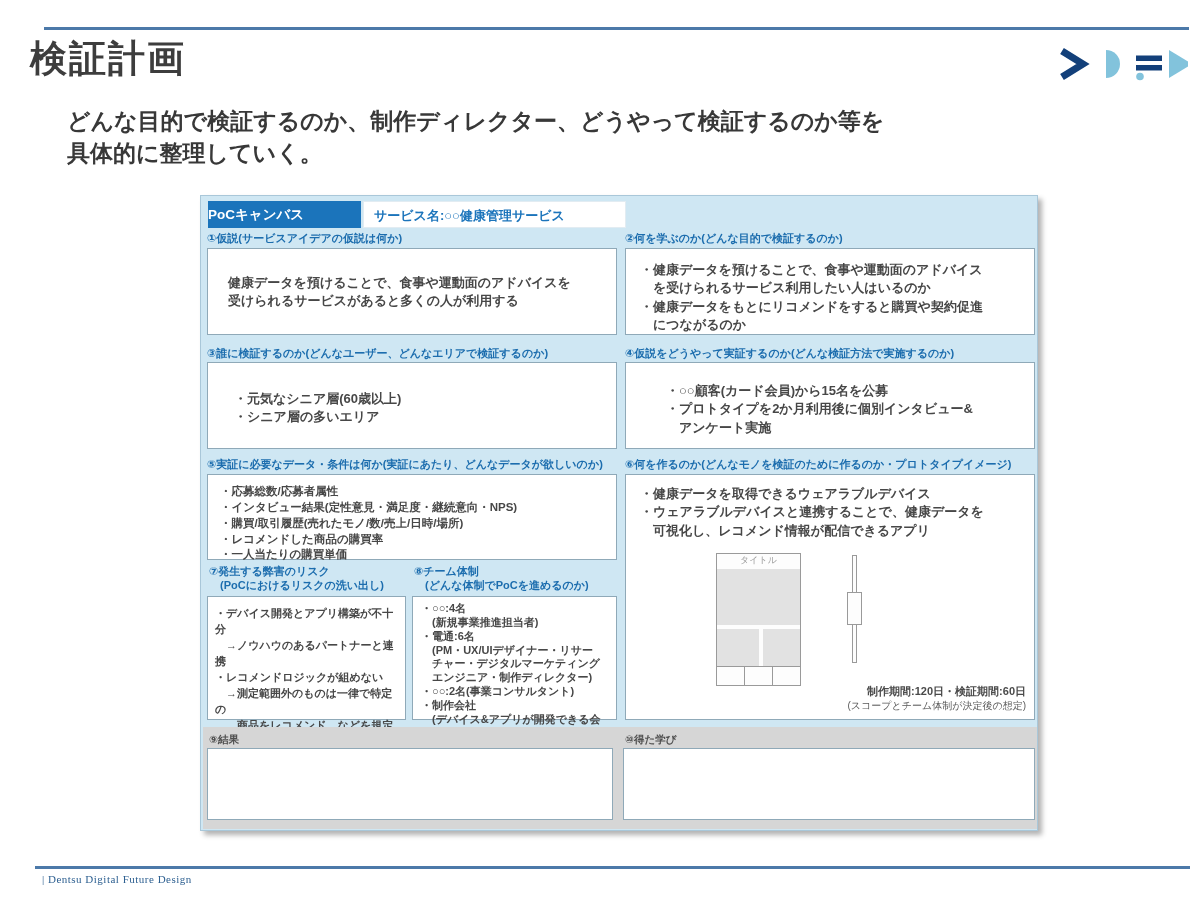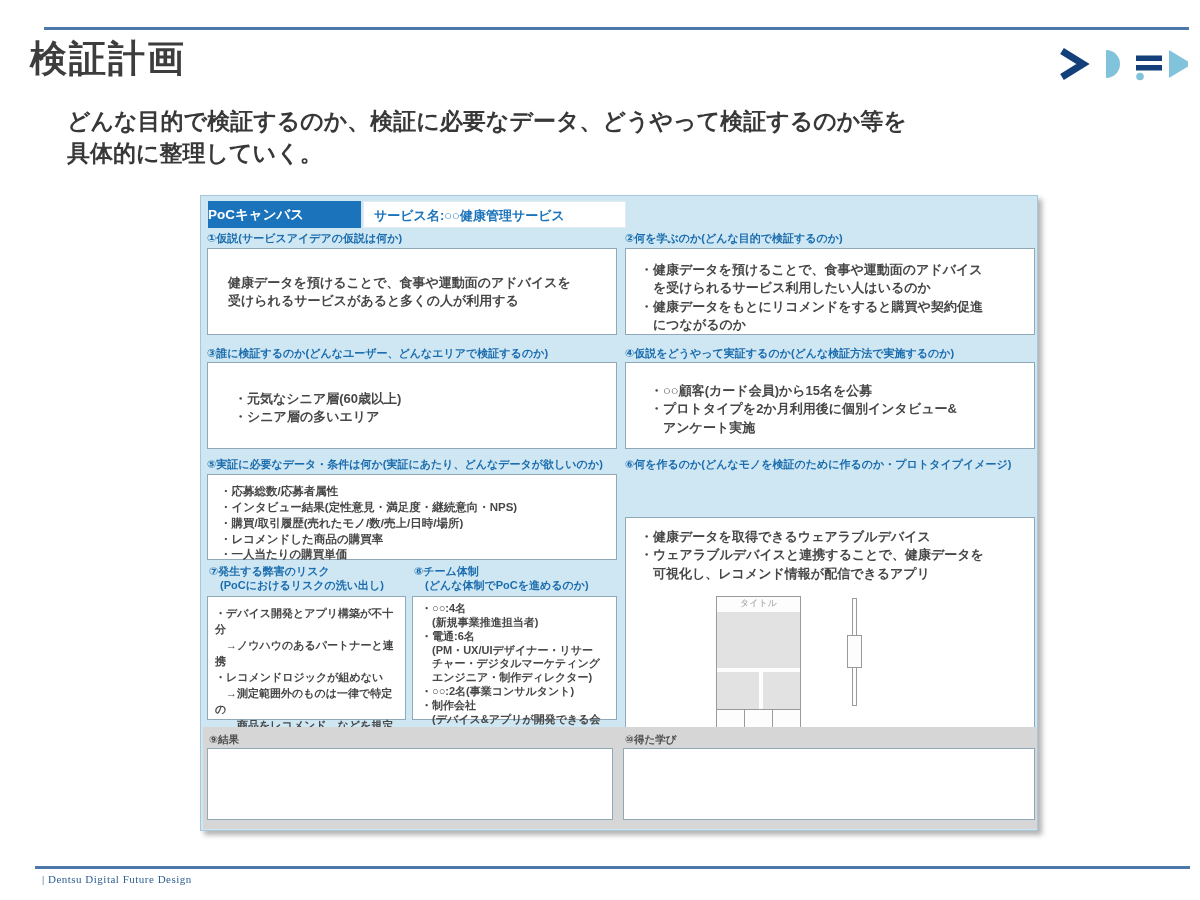--- a/index.html
+++ b/index.html
@@ -27,29 +27,29 @@
   .sec-label { font-size:11px; font-weight:bold; color:#1c6dae; white-space:pre-line; line-height:1.25; }
   .sec-box { background:#ffffff; border:1px solid #8fa9b8; color:#474747; }
   .body-text { font-size:13px; font-weight:bold; line-height:1.42; white-space:pre-line; color:#474747; }
 
   .colL { left:6px; width:410px; }
   .colR { left:424px; width:410px; }
 
   .lbl-r1 { top:36px; }   .box-r1 { top:52px; height:87px; }
   .lbl-r2 { top:151px; }  .box-r2 { top:166px; height:87px; }
   .lbl-r3 { top:262px; }  .box-r3L { top:278px; height:86px; }
-  .box-r3R { top:278px; height:246px;margin-top:43px; }
+  .box-r3R { top:278px; height:246px; }
   .lbl-r4 { top:369px; }
   .box-s7 { left:6px; top:400px; width:199px; height:124px; }
   .box-s8 { left:211px; top:400px; width:205px; height:124px; }
 
   .pad-s1 { padding:25px 12px 0 20px; }
   .pad-s2 { padding:12px 8px 0 14px; font-size:13px; }
   .pad-s3 { padding:27px 8px 0 26px; }
-  .pad-s4 { padding:19px 8px 0 24px; }
+  .pad-s4 { padding:19px 8px 0 40px; }
   .pad-s5 { padding:9px 12px 0 12px; font-size:11.5px; line-height:1.38; }
   .pad-s6 { padding:10px 6px 0 14px; }
   .pad-s7 { padding:9px 4px 0 7px; font-size:11px; line-height:1.45; }
   .pad-s8 { padding:5px 3px 0 8px; font-size:11px; line-height:1.26; }
 
   
   .phone { left:90px; top:78px; width:85px; height:133px; background:#fdfdfd; border:1px solid #9a9a9a; }
   .phone-title { height:15px; font-size:9px; color:#9a9a9a; text-align:center; }
   .phone-big { height:56px; background:#e2e2e2; margin-bottom:4px; }
   .phone-smalls { display:flex; gap:4px; height:37px; }
@@ -90,21 +90,21 @@
   <svg width="132" height="36" viewBox="0 0 132 36">
     <polyline points="6,5 27,18 6,31" fill="none" stroke="#13407a" stroke-width="7"></polyline>
     <path d="M50,4 A14,14 0 0 1 50,32 Z" fill="#82c3dc"></path>
     <rect x="80" y="9.5" width="26" height="5.5" fill="#13407a"></rect>
     <rect x="80" y="19" width="26" height="5.5" fill="#13407a"></rect>
     <circle cx="84" cy="30.5" r="3.8" fill="#82c3dc"></circle>
     <polygon points="113,4 136,18 113,32" fill="#82c3dc"></polygon>
   </svg>
 </div>
 
-<div class="abs subtitle">どんな目的で検証するのか、検証に必要なデータ、どうやって検証するのか等を
+<div class="abs subtitle">どんな目的で検証するのか、制作ディレクター、どうやって検証するのか等を
 具体的に整理していく。</div>
 
 <div class="abs canvas">
 
   <div class="abs poc-tab">PoCキャンバス</div>
   <div class="abs service-box">サービス名:○○健康管理サービス</div>
 
   <div class="abs sec-label colL lbl-r1">①仮説(サービスアイデアの仮説は何か)</div>
   <div class="abs sec-label colR lbl-r1">②何を学ぶのか(どんな目的で検証するのか)</div>
 

